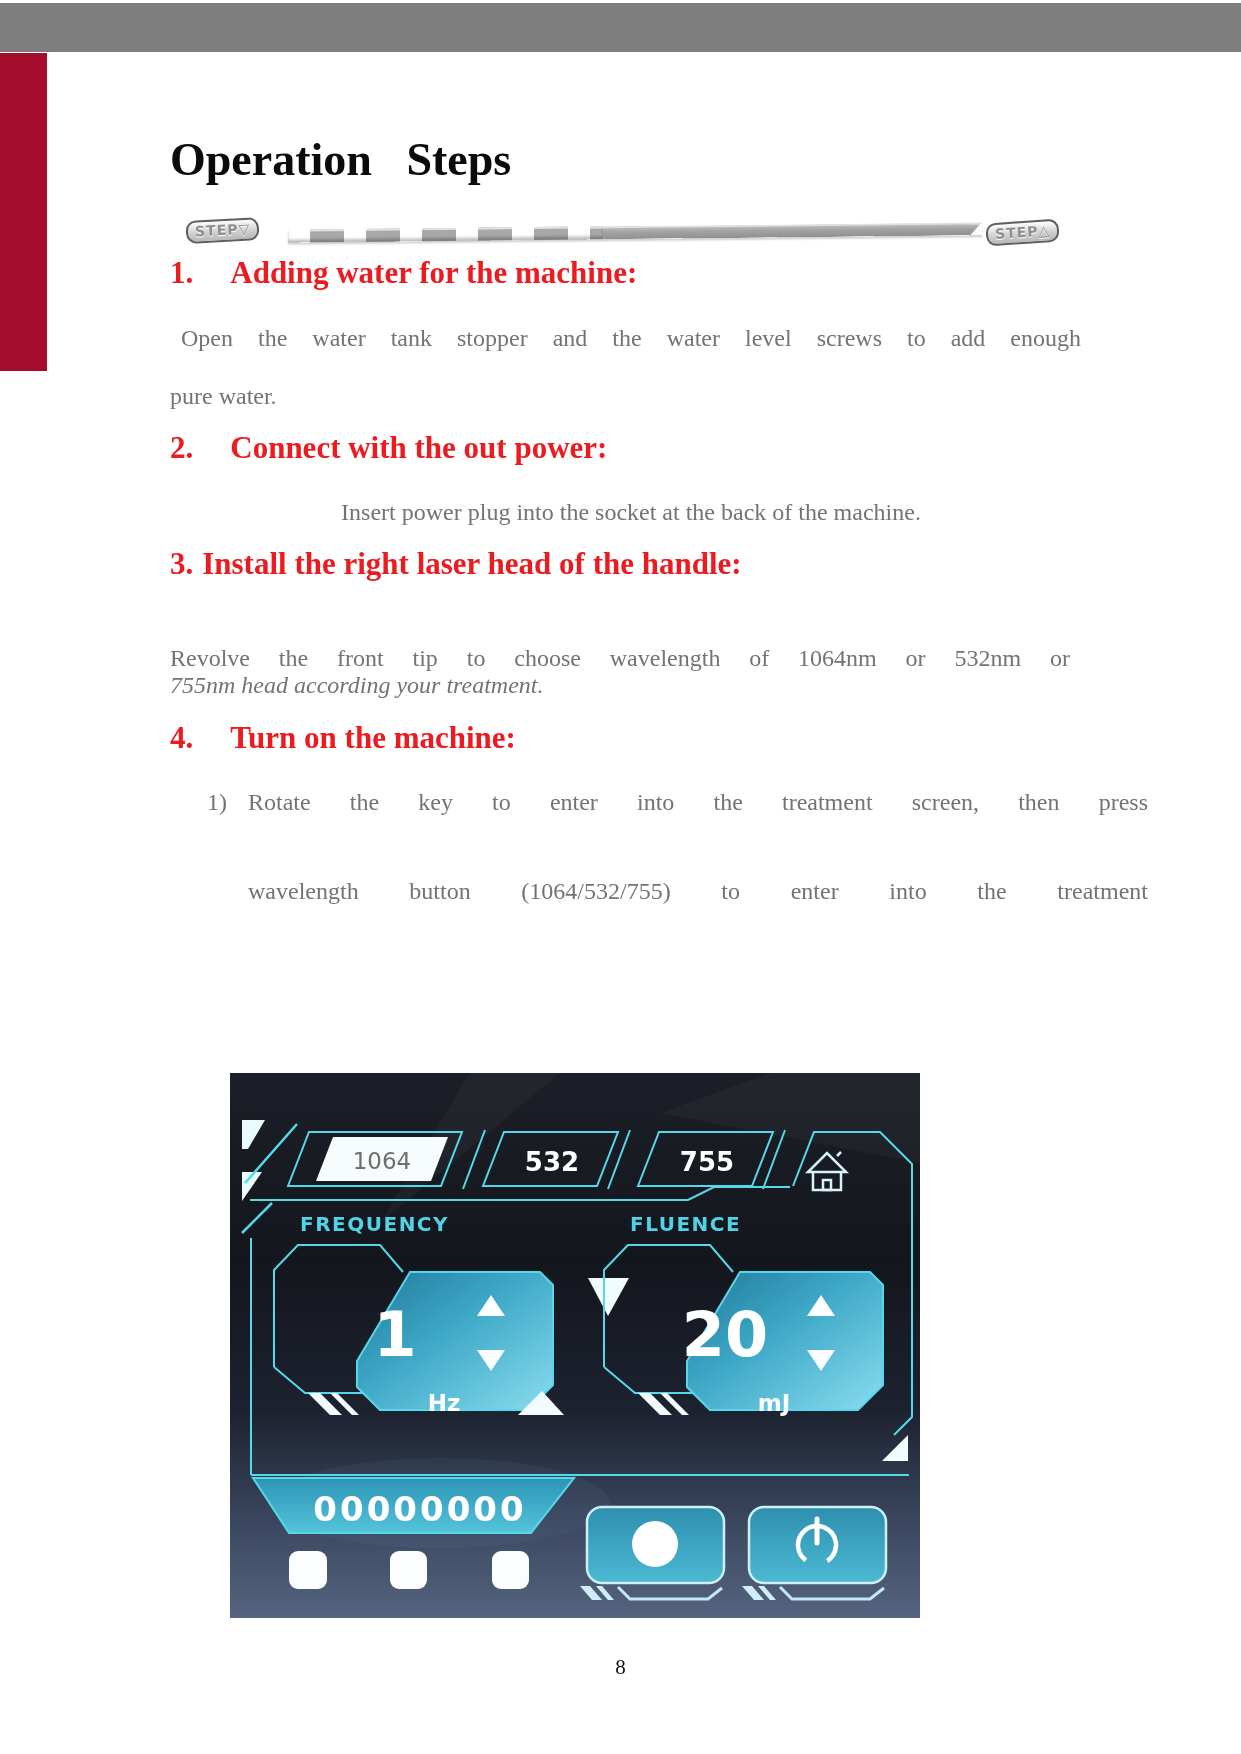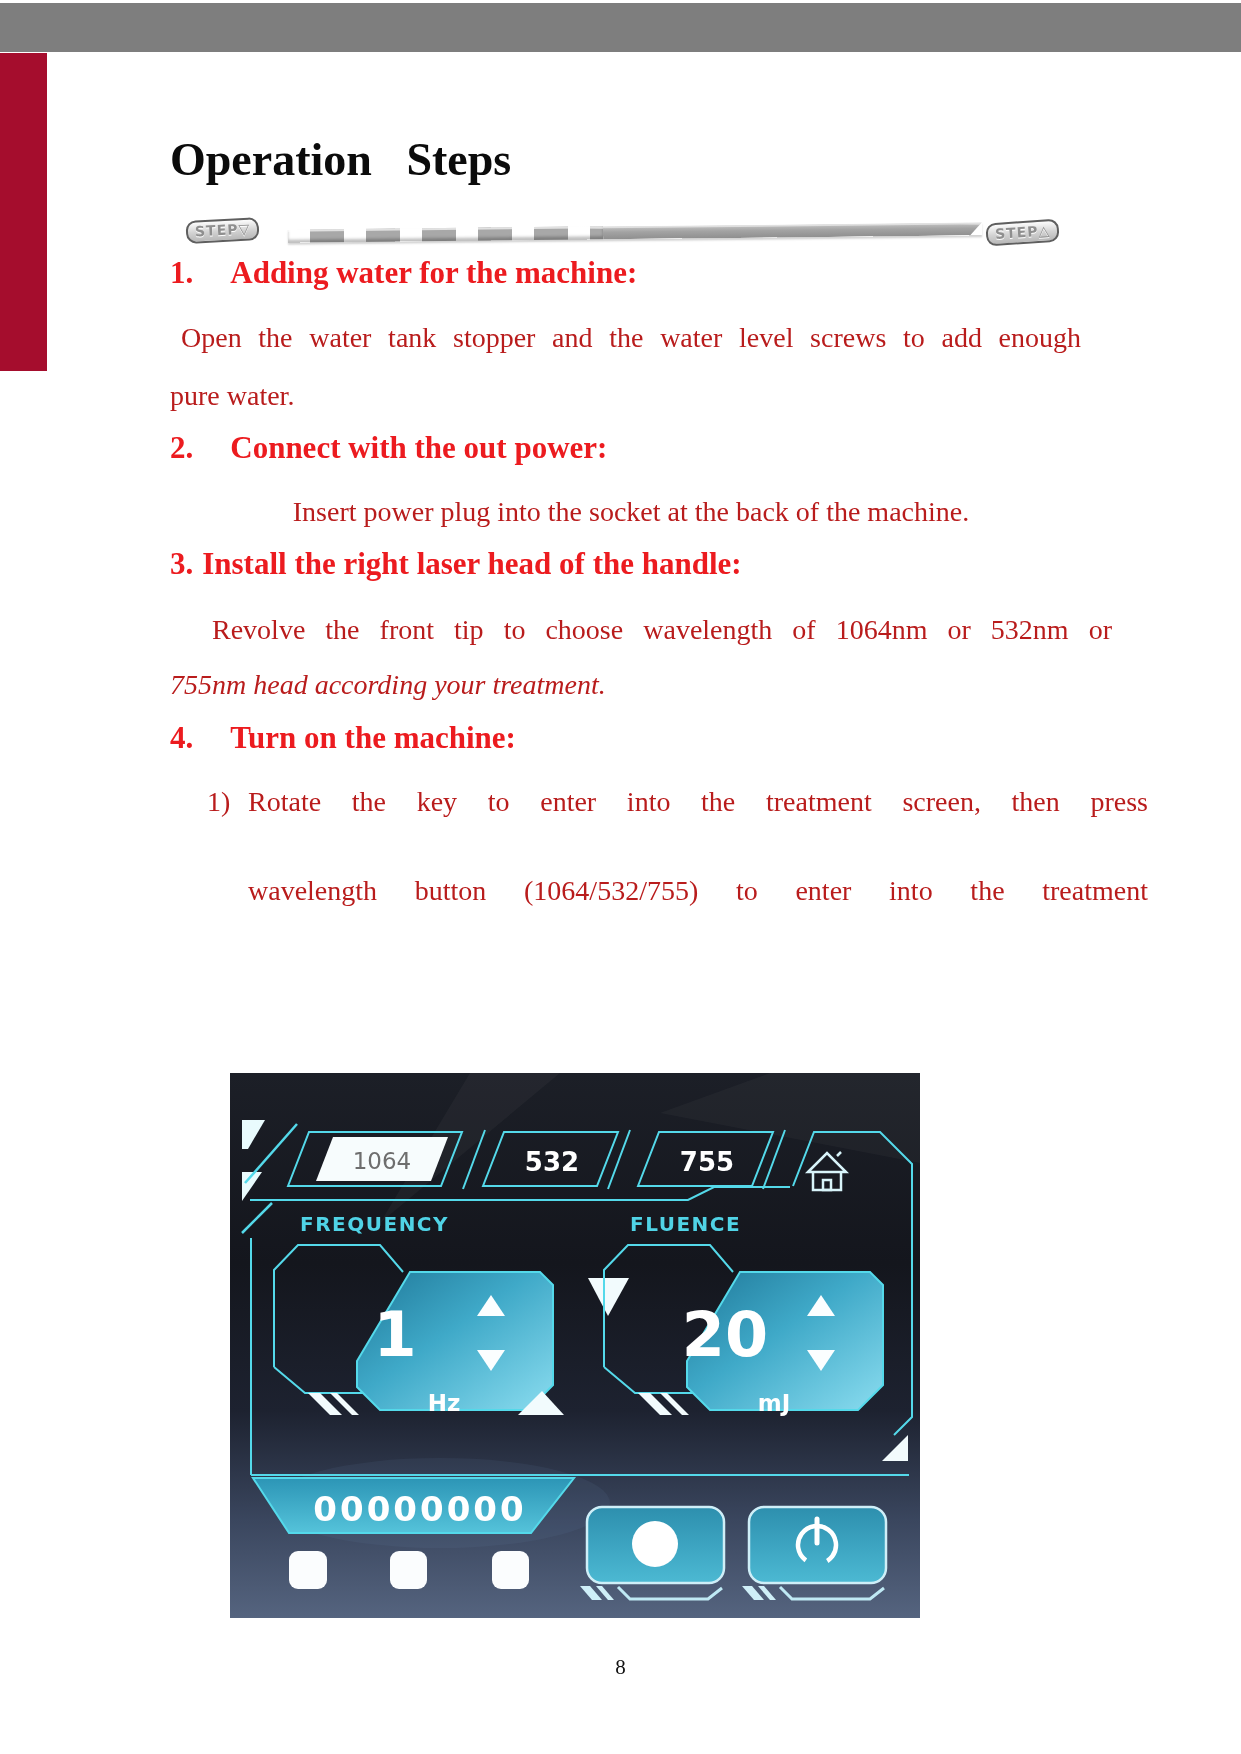--- a/index.html
+++ b/index.html
@@ -27,21 +27,21 @@
      box-shadow:inset 0 2px 0 rgba(255,255,255,.65), inset 0 -3px 3px rgba(0,0,0,.25);}
   .stepbar .solid{flex:1;height:100%;background:linear-gradient(180deg,#c6c6c6,#a3a3a3 45%,#8f8f8f);
      clip-path:polygon(0 0,100% 0,calc(100% - 12px) 100%,0 100%);
      box-shadow:inset 0 2px 0 rgba(255,255,255,.5);}
 
   .red-h{color:#ec1b1f;font-weight:700;font-size:31px;white-space:nowrap;}
   .red-h .num{display:inline-block;}
   .gap-wide .num{margin-right:37px;}
   .gap-narrow .num{margin-right:9px;}
 
-  .body-line{font-size:28px;color:#b91c1c;line-height:32px;white-space:nowrap;}
+  .body-line{font-size:24px;color:#737373;line-height:32px;white-space:nowrap;}
   .jline{white-space:normal;text-align:justify;text-align-last:justify;}
   .indent{padding-left:11px;text-align:center;}
 
   .list-line{padding-left:78px;position:relative;}
   .list-marker{position:absolute;left:37px;top:0;}
 
   .photo{position:absolute;left:230px;top:1073px;width:690px;height:545px;}
 
   .pageno{position:absolute;left:0;top:1655px;width:1241px;text-align:center;
           font-size:21px;color:#111;}
@@ -73,21 +73,21 @@
   <div class="abs body-line" style="top:380px;">pure water.</div>
 
   <div class="abs red-h gap-wide" style="top:430px;">
     <span class="num">2.</span><span>Connect with the out power:</span>
   </div>
   <div class="abs body-line indent" style="top:496px;">Insert power plug into the socket at the back of the machine.</div>
 
   <div class="abs red-h gap-narrow" style="top:546px;">
     <span class="num">3.</span><span>Install the right laser head of the handle:</span>
   </div>
-  <div class="abs body-line jline" style="top:614px;margin-left:42px;">Revolve the front tip to choose wavelength of 1064nm or 532nm or</div>
+  <div class="abs body-line jline" style="top:642px;">Revolve the front tip to choose wavelength of 1064nm or 532nm or</div>
   <div class="abs body-line" style="top:669px;font-style:italic;">755nm head according your treatment.</div>
 
   <div class="abs red-h gap-wide" style="top:720px;">
     <span class="num">4.</span><span>Turn on the machine:</span>
   </div>
   <div class="abs body-line jline list-line" style="top:786px;">
     <span class="list-marker">1)</span>
     <span>Rotate the key to enter into the treatment screen, then press</span>
   </div>
   <div class="abs body-line jline list-line" style="top:843px;">wavelength button (1064/532/755) to enter into the treatment</div>

